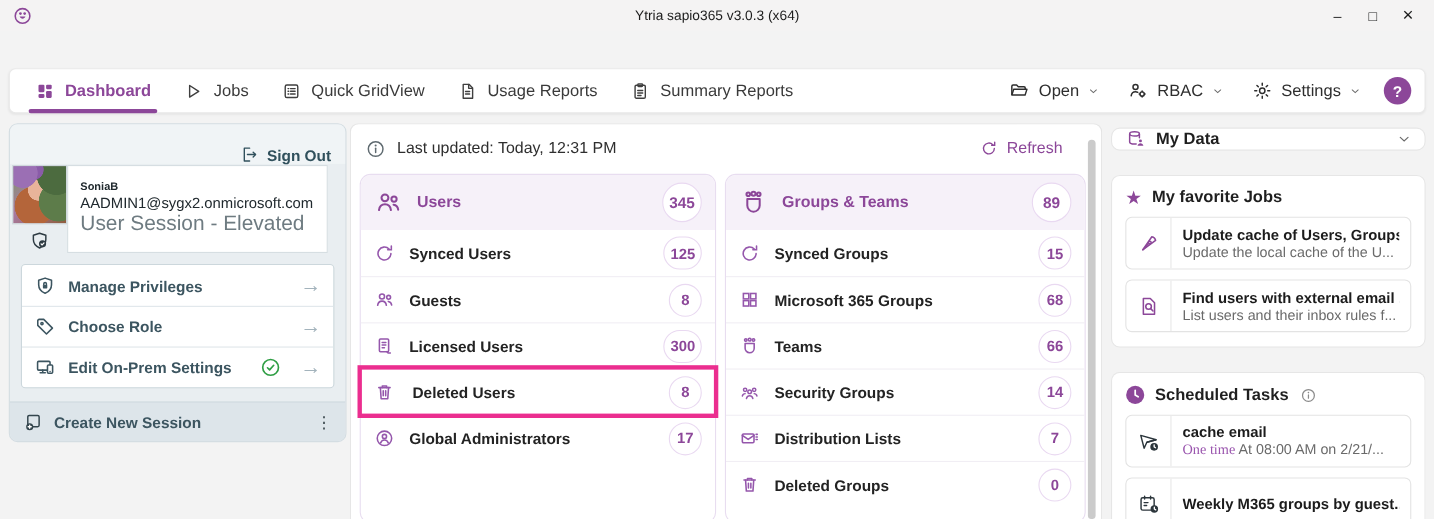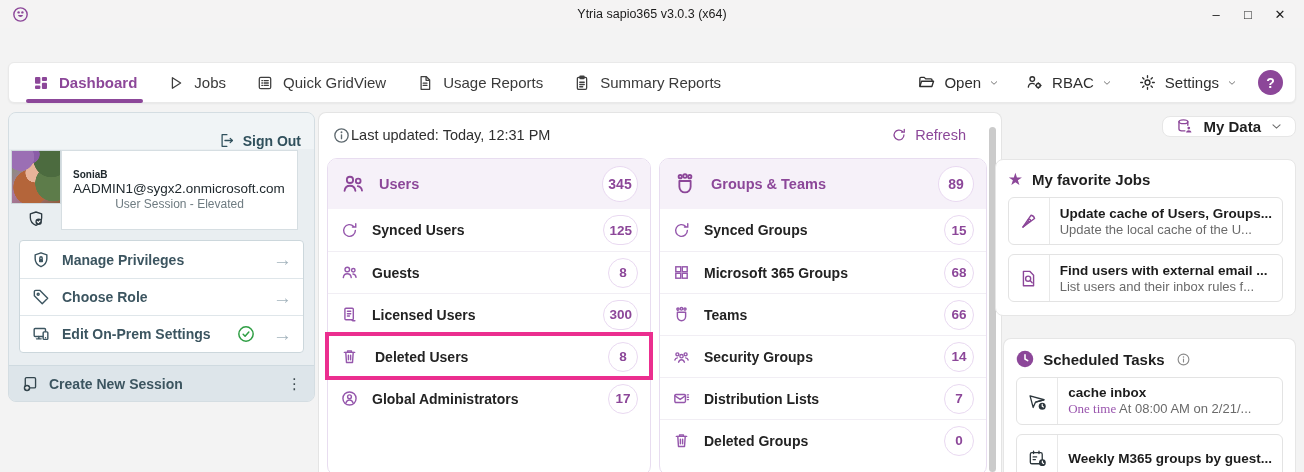--- a/index.html
+++ b/index.html
@@ -50,57 +50,57 @@
       radial-gradient(circle at 38% 6%,#8a5ca8 0 16%,transparent 17%),
       radial-gradient(circle at 82% 16%,#4c6b3f 0 30%,transparent 31%),
       radial-gradient(circle at 86% 62%,#5d7c4a 0 34%,transparent 35%),
       radial-gradient(circle at 48% 42%,#e8b49a 0 24%,transparent 25%),
       radial-gradient(circle at 40% 70%,#b4653a 0 38%,transparent 39%),
       linear-gradient(135deg,#7a9967 0%,#a8799f 45%,#8f5d3c 100%);}
   .avatar-badge{height:26px;display:flex;align-items:center;justify-content:center;color:#2e3b43;padding-top:3px;}
   .user-info{flex:1;background:#fff;border:1px solid #d6dee2;padding:5px 11px;display:flex;flex-direction:column;justify-content:center;gap:1px;}
   .user-name{font-size:10px;font-weight:700;color:#20292e;}
   .user-email{font-size:13.5px;color:#20292e;}
-  .user-session{font-size:12px;color:#6e7b81;text-align:center;}
+  .user-session{font-size:19px;color:#6e7b81;}
   .menu-card{margin:10px 10px 0;background:#fff;border:1px solid #ccd7dc;border-radius:4px;}
   .menu-item{height:37px;display:flex;align-items:center;gap:11px;padding:0 11px;}
   .menu-item + .menu-item{border-top:1px solid #dfe6ea;}
   .menu-item .micon{color:var(--slate);}
   .menu-label{flex:1;font-size:14px;font-weight:700;color:var(--slate);}
   .green-check{color:var(--green);margin-right:6px;}
   .arrow-r{color:#a3b3bc;font-size:19px;line-height:1;}
   .create-row{margin-top:12px;height:36px;background:#dde5ea;border-top:1px solid #cfdae0;display:flex;align-items:center;gap:9px;padding:0 12px;}
   .create-row .micon{color:#33454d;}
   .create-label{font-size:14px;font-weight:700;color:var(--slate);}
   .kebab{margin-left:auto;color:#3d4a50;font-size:15px;letter-spacing:0;}
 
   
   .main-panel{position:absolute;top:112px;left:318px;width:684px;bottom:0;background:#fff;border:1px solid #e4e4e4;border-bottom:none;border-radius:8px 8px 0 0;overflow:hidden;}
-  .main-header{height:44px;display:flex;align-items:center;padding:0 13px;}
+  .main-header{height:44px;display:flex;align-items:center;padding:0 13px;gap:10px;}
   .info-i{color:#5f6a70;}
   .updated-text{font-size:14.5px;color:#2e2e2e;}
   .refresh-btn{margin-left:auto;margin-right:22px;display:flex;gap:8px;align-items:center;color:var(--accent);font-size:14.5px;}
   .scroll-thumb{position:absolute;top:14px;right:5px;bottom:0;width:7px;background:#cbcbcb;border-radius:4px;}
   .stat-card{position:absolute;top:45px;bottom:-4px;background:#fff;border:1px solid var(--card-border);border-radius:10px;}
   .card-users{left:8px;width:324px;}
   .card-groups{left:340px;width:328px;}
   .card-head{height:50px;background:#f6f1f9;border-radius:9px 9px 0 0;display:flex;align-items:center;gap:13px;padding:0 12px;}
   .card-head .cicon{color:var(--accent);}
   .card-title{flex:1;font-size:14.5px;font-weight:700;color:var(--accent);}
   .pill{background:#fff;border:1px solid #e9d9f1;color:var(--accent);font-weight:700;display:flex;align-items:center;justify-content:center;}
   .card-total{min-width:36px;height:36px;border-radius:18px;padding:0 5px;font-size:14px;}
   .stat-row{height:42px;display:flex;align-items:center;gap:13px;padding:0 12px;position:relative;}
   .stat-row + .stat-row{border-top:1px solid #f1eef4;}
   .stat-row .ricon{color:#9557ac;}
   .row-label{flex:1;font-size:14px;font-weight:600;color:#232323;}
   .row-value{min-width:30px;height:30px;border-radius:15px;padding:0 5px;font-size:13.5px;}
   .stat-row.hl{outline:4px solid var(--highlight);outline-offset:-1px;z-index:3;gap:16px;}
 
   
-  .right-panel{position:absolute;top:116px;left:1010px;width:286px;bottom:0;display:flex;flex-direction:column;gap:22px;align-items:flex-end;}
+  .right-panel{position:absolute;top:116px;left:1010px;width:286px;bottom:0;display:flex;flex-direction:column;gap:22px;}
   .rp-card{background:#fff;border:1px solid #e6e6e6;border-radius:8px;}
   .mydata-card{height:34px;display:flex;align-items:center;gap:9px;padding:0 12px;}
   .rp-title{font-size:15px;font-weight:700;color:#1f1f1f;}
   .mydata-card .rp-title{flex:1;}
   .mydata-card .cicon{color:var(--accent);}
   .fav-card{padding:11px 12px 13px;}
   .rp-head{display:flex;align-items:center;gap:9px;}
   .star{color:var(--accent);font-size:17px;line-height:1;}
   .item-box{border:1px solid #e3e3e3;border-radius:6px;display:flex;height:48px;overflow:hidden;margin-top:9px;background:#fff;}
   .item-icon-cell{width:41px;border-right:1px solid #e8e8e8;display:flex;align-items:center;justify-content:center;}
@@ -572,21 +572,21 @@
     <div class="item-box">
       <div class="item-icon-cell task-ic">
         <svg width="21" height="21" viewBox="0 0 24 24" fill="none" stroke="currentColor" stroke-width="1.5" stroke-linejoin="round">
             <path d="M3.5 5.5L19.5 10 9.8 12.6 7 18.8z"></path>
             <path d="M19.5 10L9.8 12.6"></path>
             <circle cx="17.4" cy="17.4" r="4" fill="currentColor" stroke="none"></circle>
             <path d="M17.4 15.4v2l1.4.9" stroke="#fff" stroke-width="1.4" stroke-linecap="round"></path>
           </svg>
       </div>
       <div class="item-text">
-        <div class="item-title">cache inbox</div>
+        <div class="item-title">cache email</div>
         <div class="item-sub"><span class="freq">One time</span> <span>At 08:00 AM on 2/21/...</span></div>
       </div>
     </div>
     <div class="item-box">
       <div class="item-icon-cell task-ic">
         <svg width="21" height="21" viewBox="0 0 24 24" fill="none" stroke="currentColor" stroke-width="1.5" stroke-linecap="round" stroke-linejoin="round">
             <rect x="3.8" y="5.2" width="13.6" height="12.8" rx="1.8"></rect>
             <path d="M7.5 3.6v2.8M13.7 3.6v2.8"></path>
             <path d="M7 10.2h4M7 13.2h2.6"></path>
             <circle cx="17.6" cy="16.8" r="3.9" fill="currentColor" stroke="none"></circle>

